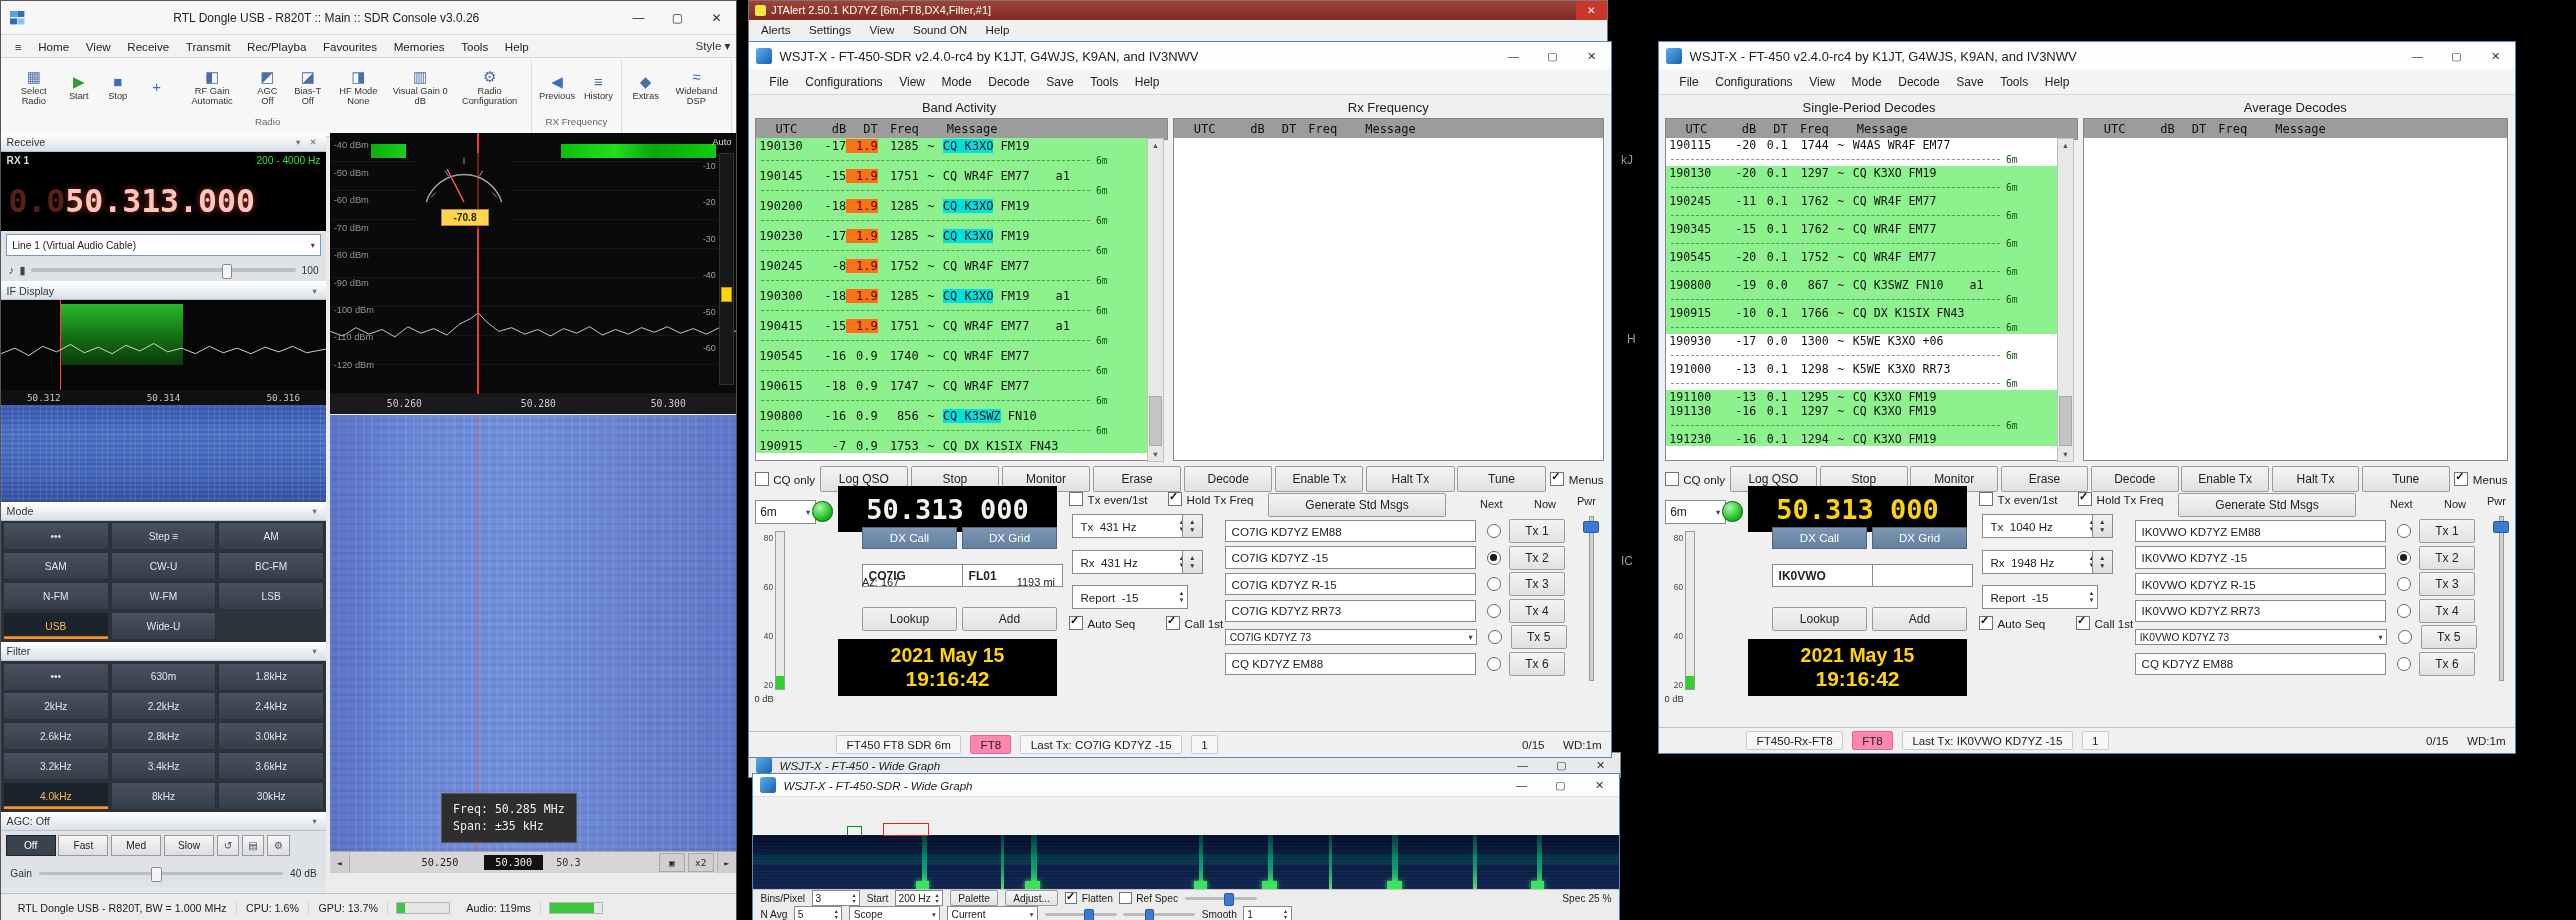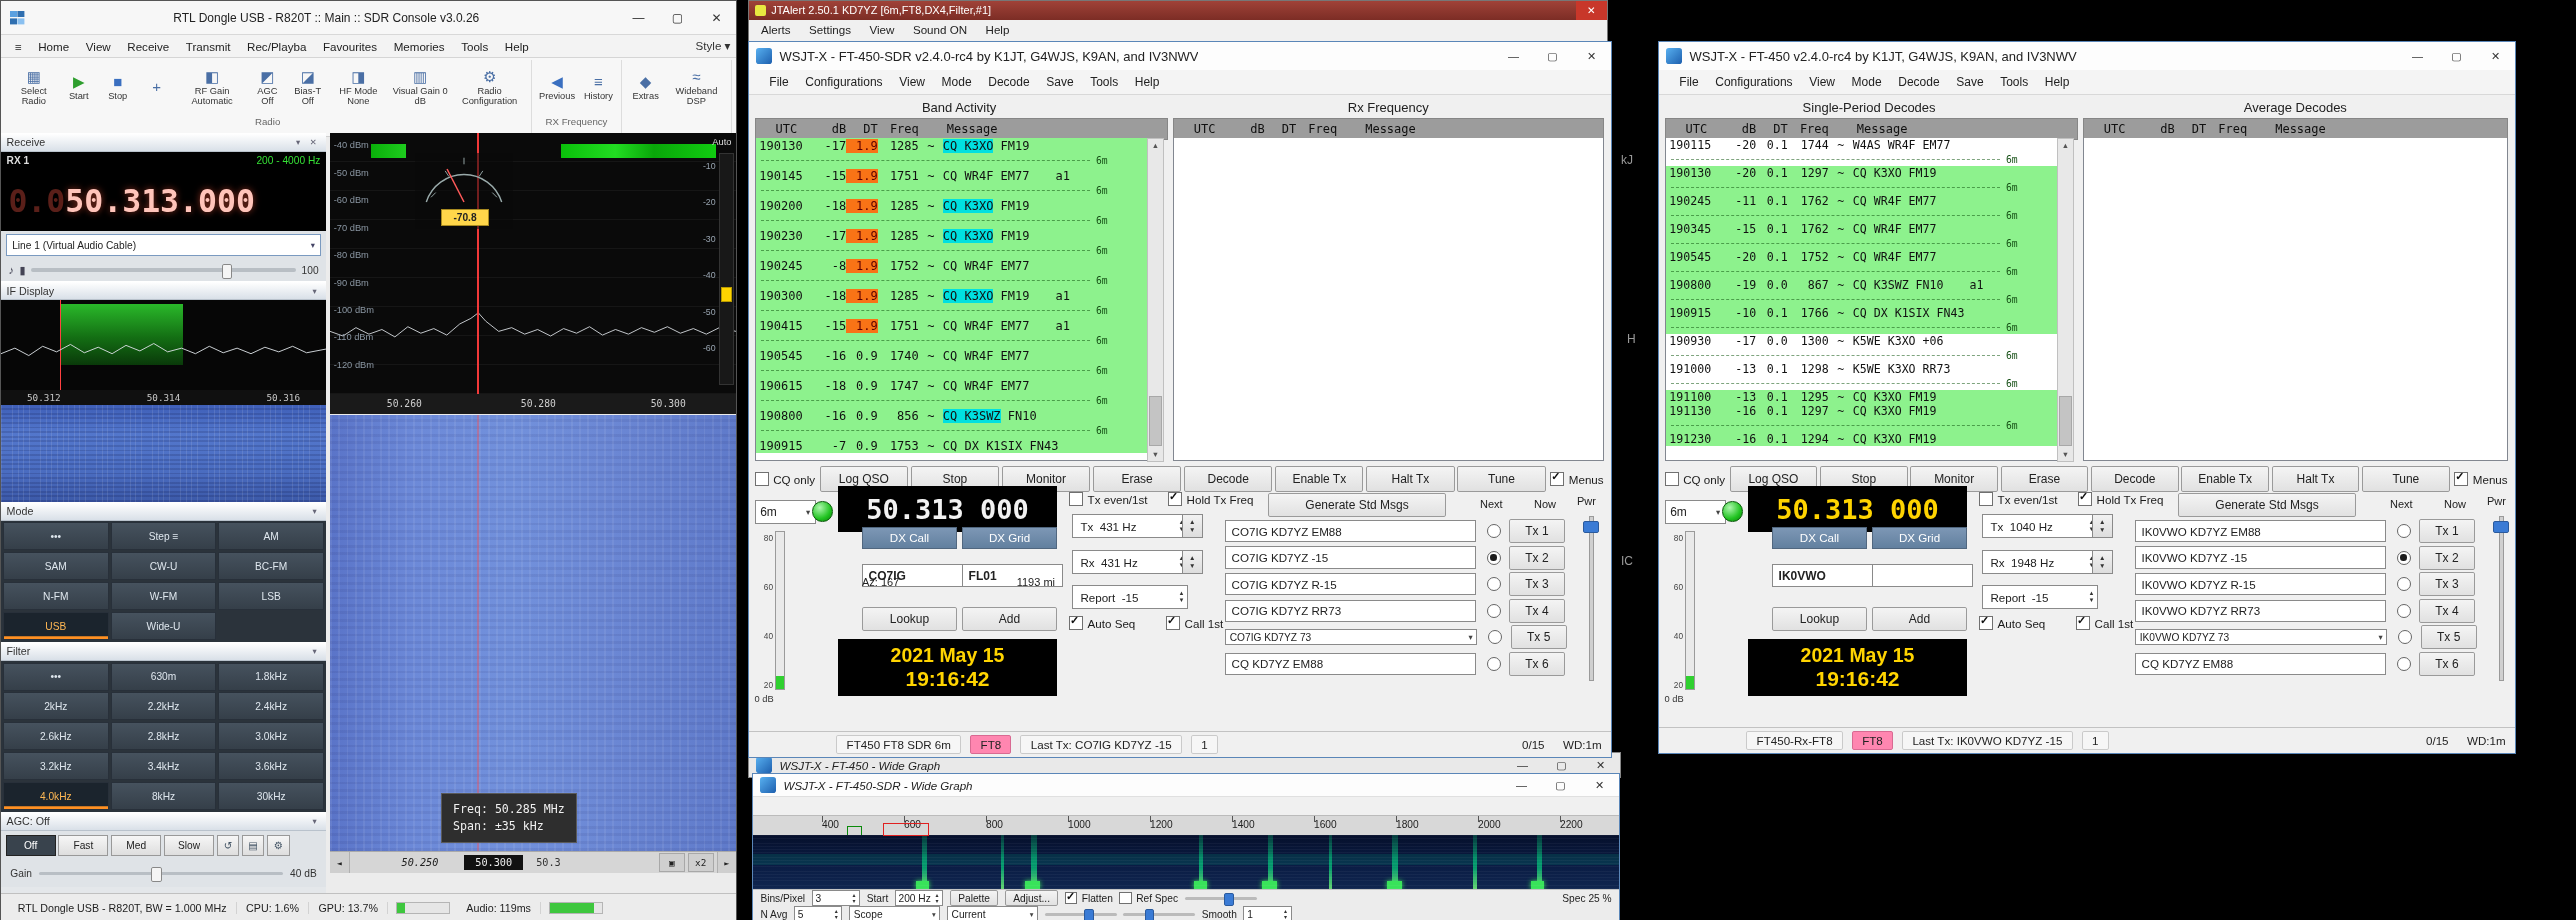--- a/index.html
+++ b/index.html
@@ -83,21 +83,21 @@
   .fscale{position:absolute;left:0;right:0;top:261px;height:20.4px;background:#1a1a1a;color:#cfcfcf;font-family:"DejaVu Sans Mono",monospace;font-size:9.7px;}
   .fscale span{position:absolute;top:3.7px;}
   .fs0{left:14%;}.fs1{left:47%;}.fs2{left:79%;}
   .mwf{position:absolute;left:0;right:0;top:282px;bottom:43px;background:linear-gradient(90deg,#5a74c8 0%,#6c89d8 20%,#7291dc 45%,#6b87d4 70%,#5f7aca 100%);overflow:hidden;}
   .mwf::before{content:"";position:absolute;inset:0;background:repeating-linear-gradient(90deg,rgba(255,255,255,.07) 0 1.9px,transparent 1.9px 8.3px),repeating-linear-gradient(0deg,rgba(20,20,80,.08) 0 2.8px,transparent 2.8px 7.4px);}
   .redline2{position:absolute;left:147px;top:0;bottom:0;width:1.9px;background:rgba(255,80,80,.4);}
   .tooltip{position:absolute;left:111px;top:378px;background:#2e2e2e;border:0.9px solid #5a5a5a;color:#f0f0f0;font-family:"DejaVu Sans Mono",monospace;font-size:11.6px;padding:6.5px 11px;line-height:1.5;z-index:6;}
   .navbar{position:absolute;left:0;right:0;bottom:21px;height:21px;background:#d6d6d6;border-top:0.9px solid #aaa;display:flex;align-items:center;font-family:"DejaVu Sans Mono",monospace;font-size:10.2px;color:#222;}
   .navarr{width:18.5px;height:100%;display:flex;align-items:center;justify-content:center;background:#cfcfcf;border-right:0.9px solid #b0b0b0;font-size:8.3px;}
   .navarr.r{margin-left:0;border-left:0.9px solid #b0b0b0;border-right:none;}
-  .navl1{margin-left:52px;font-style:italic;}
+  .navl1{margin-left:72px;}
   .navbox{margin-left:26px;background:#111;color:#eee;padding:1.9px 11px;}
   .navl3{margin-left:13px;color:#333;}
   .navsp{flex:1;}
   .navbtn{width:24px;height:16.7px;background:#cfcfcf;border:0.9px solid #a8a8a8;display:flex;align-items:center;justify-content:center;font-size:9.3px;margin-right:2.8px;}
   .sstatus{position:absolute;left:0;right:0;bottom:0;height:28px;background:#ececec;border-top:0.9px solid #c0c0c0;display:flex;align-items:center;gap:0;padding:0 7.4px;font-size:10.7px;color:#222;z-index:7;}
   .scell{padding:0 9.3px;border-right:0.9px solid #d2d2d2;white-space:nowrap;}
   .gbar{width:52px;height:9.3px;background:#e6e6e6;border:0.9px solid #b5b5b5;margin:0 7.4px;}
   .gbar i{display:block;height:100%;background:#3ec73e;}
   
   .jt{position:absolute;left:748px;top:0;width:858px;height:41px;background:#f0f0f0;border:0.9px solid #777;z-index:2;}
@@ -1200,32 +1200,20 @@
   <div class="wg">
     <div class="wgtb">
       <span class="wicon"></span>
       <span class="wtitle">WSJT-X - FT-450-SDR - Wide Graph</span>
       <span class="wbtns">
           <span class="wb">—</span>
           <span class="wb">▢</span>
           <span class="wb">✕</span>
         </span>
     </div>
-    <div class="ruler">
-        <span class="rtick">400</span>
-        <span class="rtick">600</span>
-        <span class="rtick">800</span>
-        <span class="rtick">1000</span>
-        <span class="rtick">1200</span>
-        <span class="rtick">1400</span>
-        <span class="rtick">1600</span>
-        <span class="rtick">1800</span>
-        <span class="rtick">2000</span>
-        <span class="rtick">2200</span>
-      </div>
     <div class="mkg" style="top:52px;position:absolute;z-index:6;"></div>
     <div class="mkr" style="top:49px;position:absolute;z-index:6;"></div>
     <div class="wgwf">
       <div class="wgband"></div>
       <div class="st" style="left:169px;width:4.6px;"></div>
       <div class="st" style="left:248px;width:2.8px;"></div>
       <div class="st" style="left:278px;width:5.6px;"></div>
       <div class="st" style="left:446px;width:3.7px;"></div>
       <div class="st" style="left:515px;width:4.6px;"></div>
       <div class="st" style="left:576px;width:2.8px;"></div>

